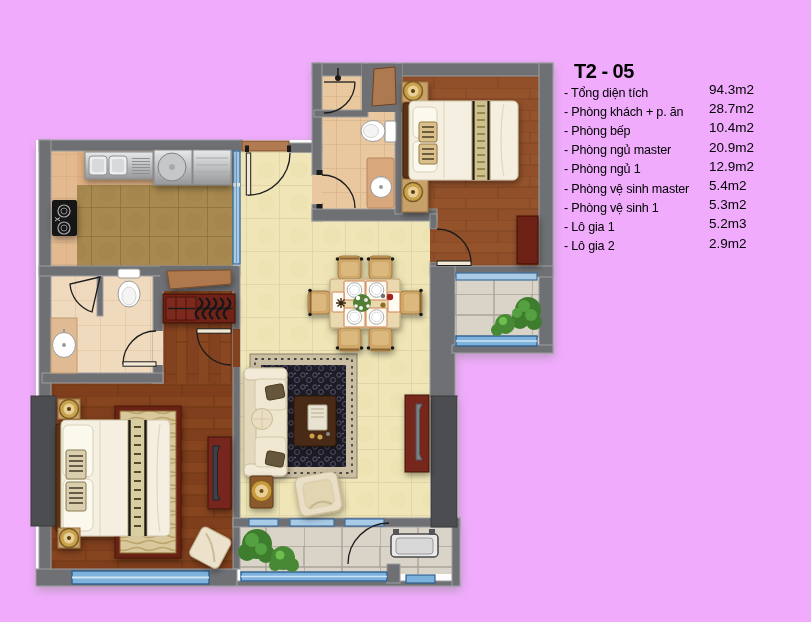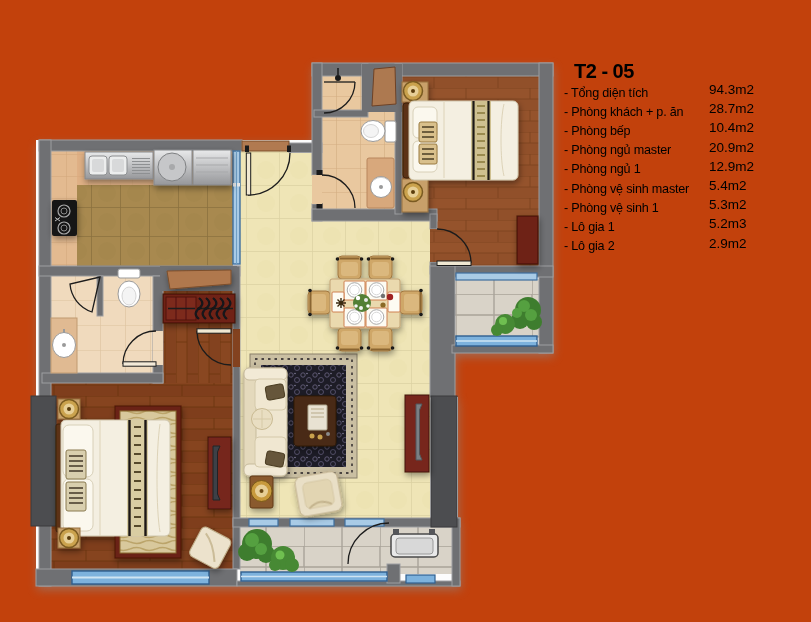--- a/index.html
+++ b/index.html
@@ -1,16 +1,16 @@
 <!DOCTYPE html>
 <html><head>
 <meta charset="utf-8">
 <style>
   html,body{margin:0;padding:0;background:#ffffff;}
-  #stage{position:relative;width:811px;height:622px;background:#c2410c;overflow:hidden;
+  #stage{position:relative;width:811px;height:622px;background:#f0abfc;overflow:hidden;
          font-family:"Liberation Sans",sans-serif;}
 </style>
 </head>
 <body>
 <div id="stage">
 <svg width="811" height="622" viewBox="0 0 811 622" xmlns="http://www.w3.org/2000/svg">
 <defs>
   <filter id="blurf" x="-10%" y="-10%" width="120%" height="120%">
     <feGaussianBlur stdDeviation="5"></feGaussianBlur>
   </filter>

